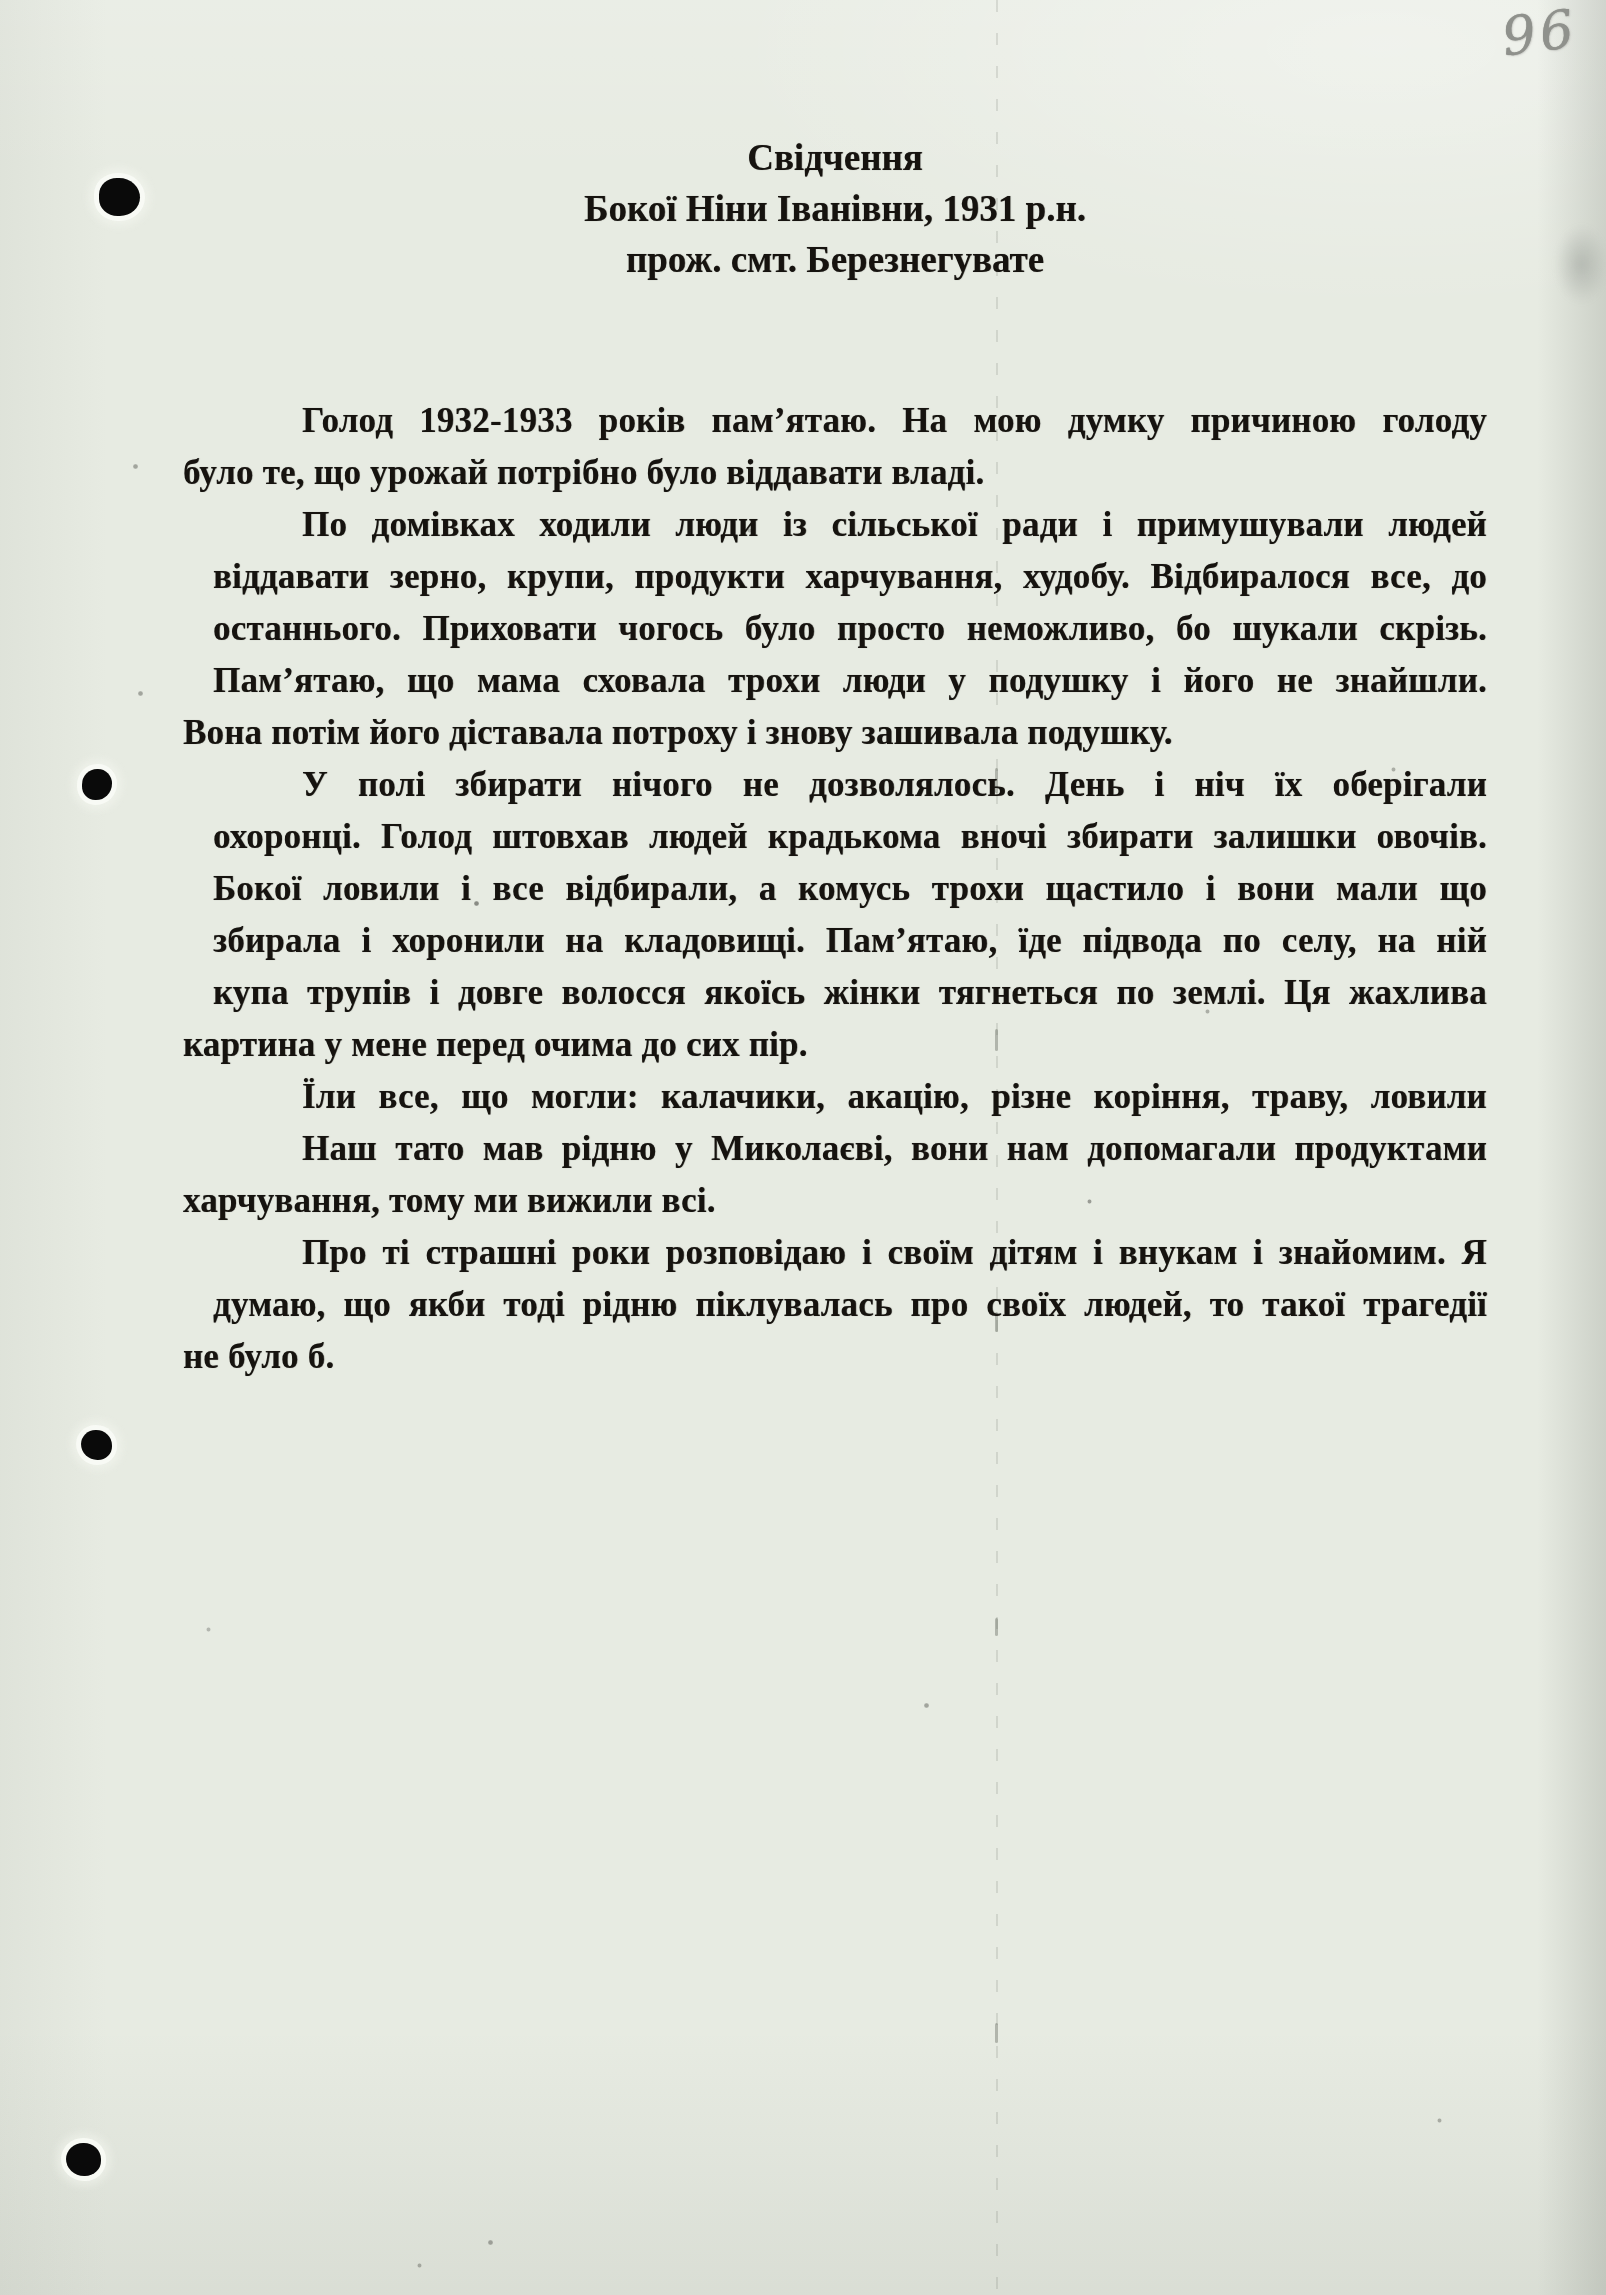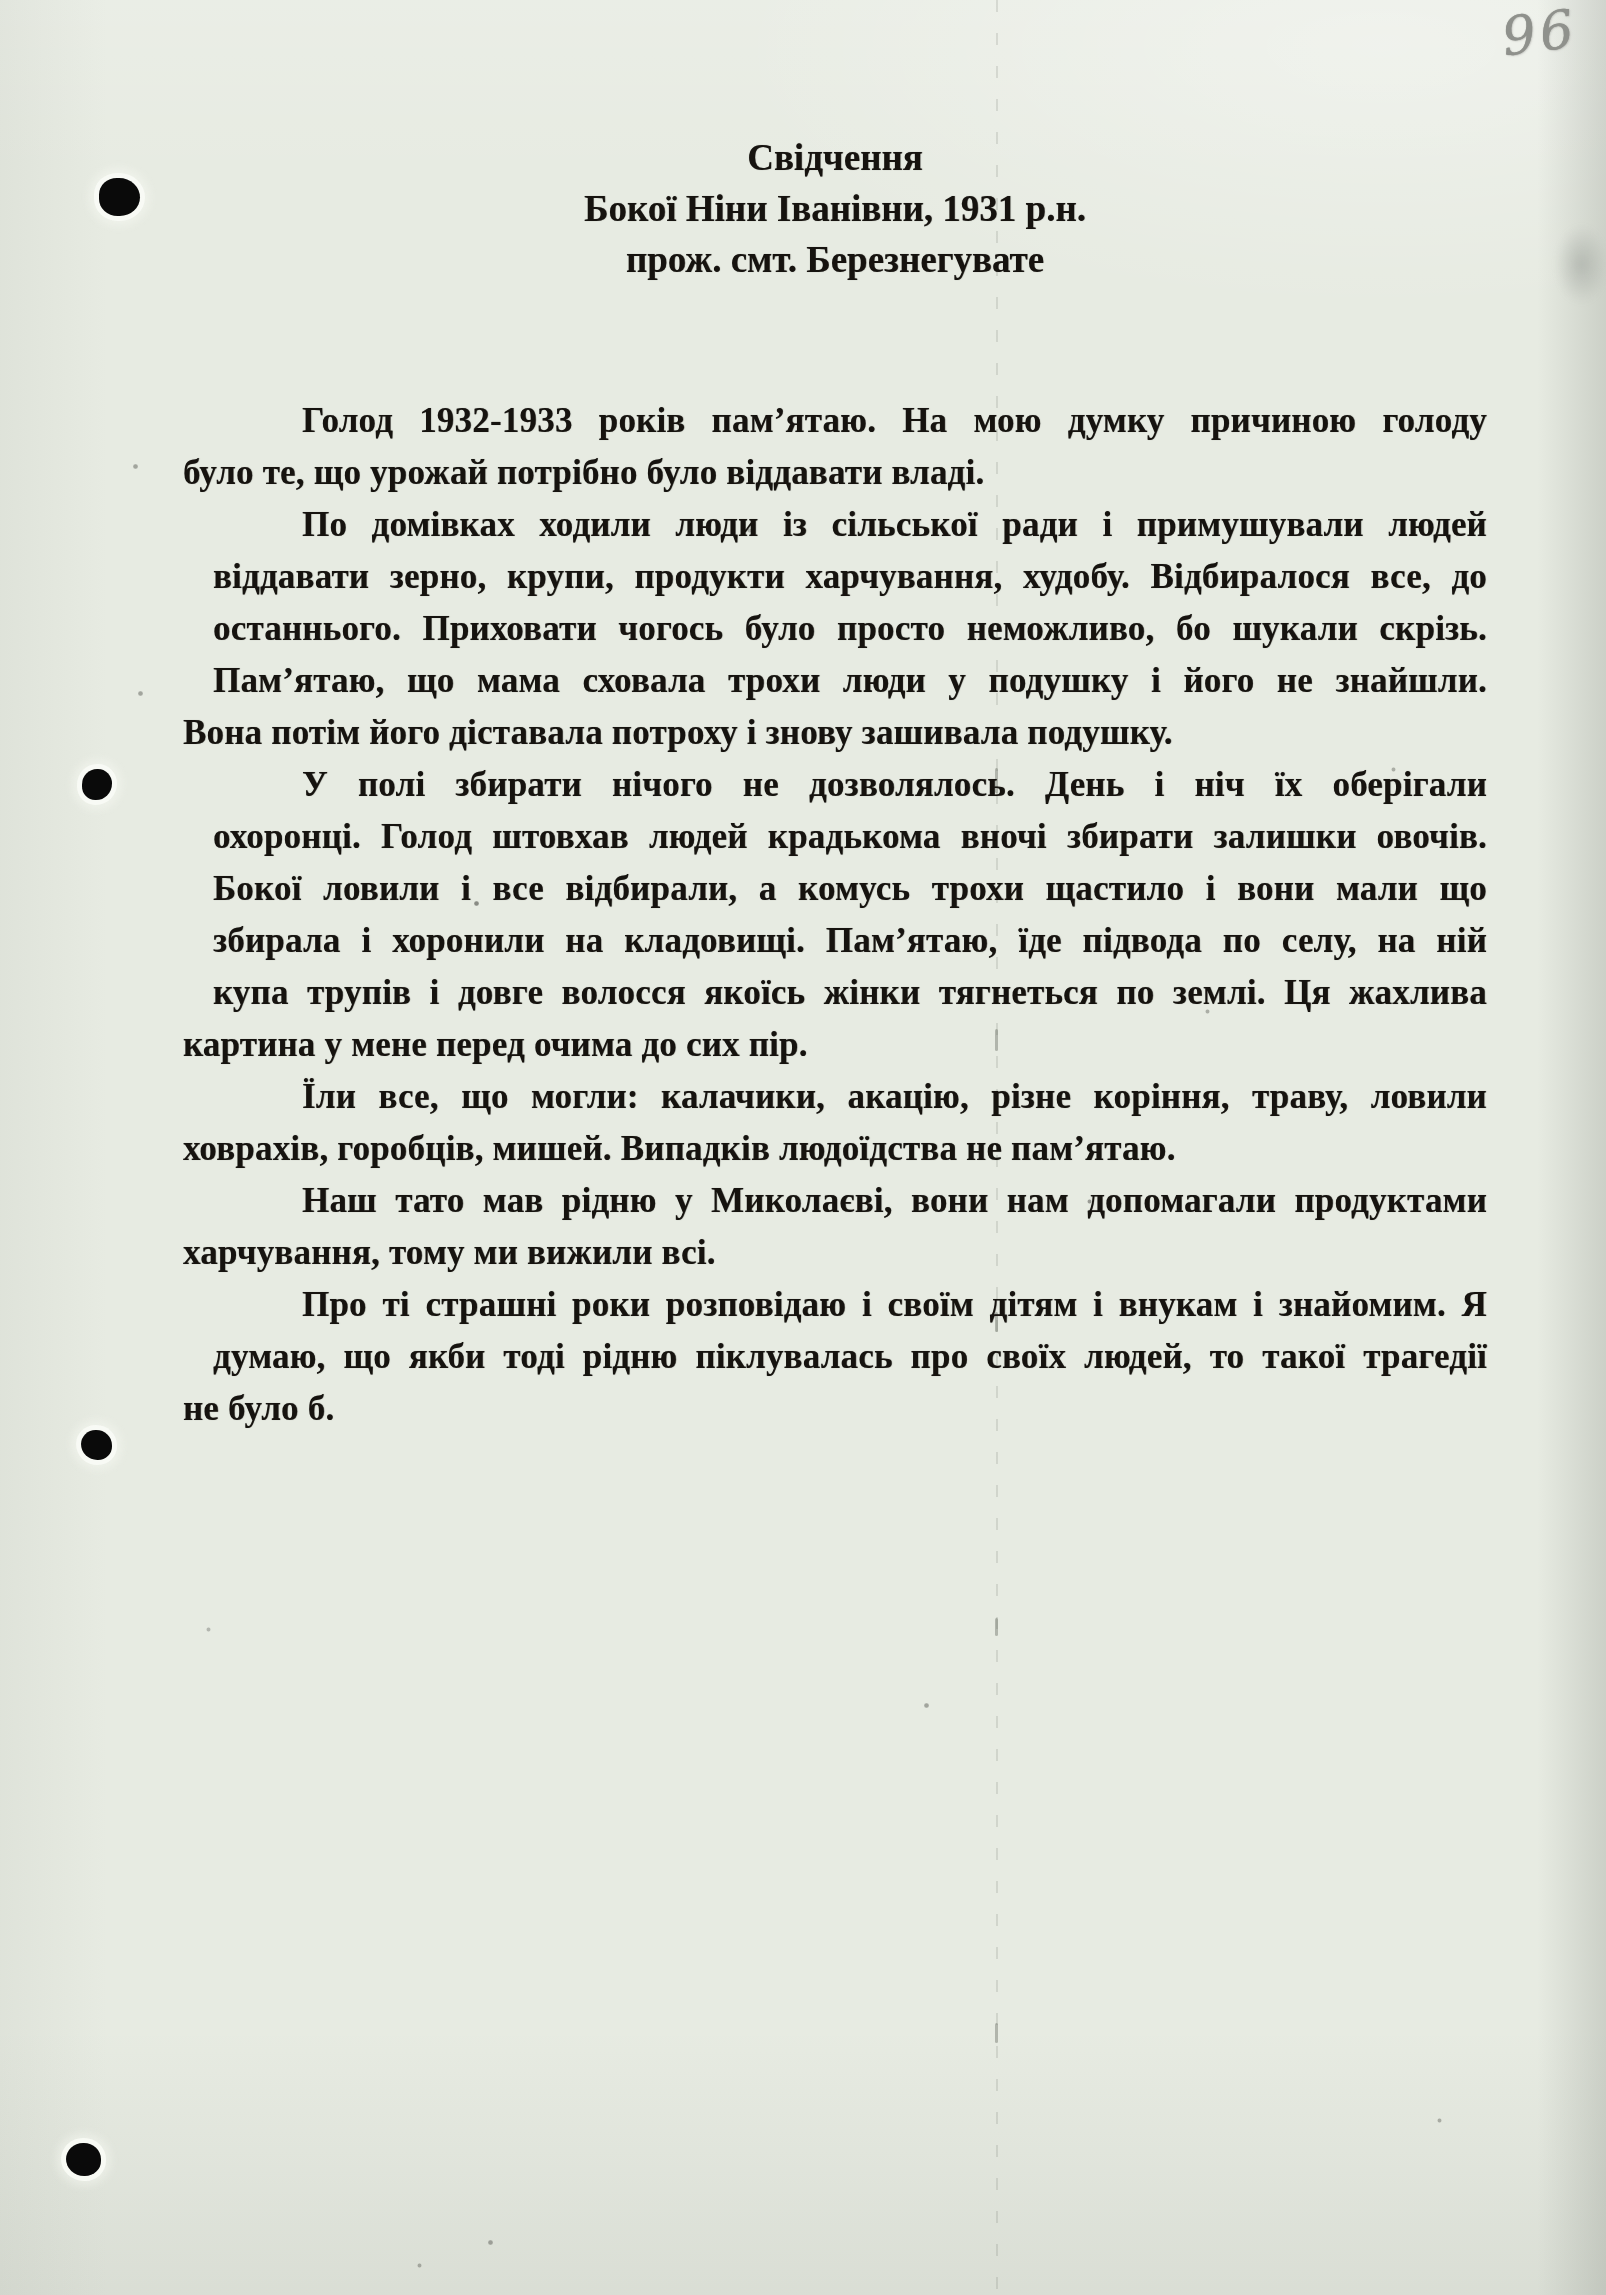--- a/index.html
+++ b/index.html
@@ -115,21 +115,20 @@
     </div>
 
     <div>
       <div class="ln jst">збирала і хоронили на кладовищі. Пам’ятаю, їде підвода по селу, на ній</div>
       <div class="ln jst">купа трупів і довге волосся якоїсь жінки тягнеться по землі. Ця жахлива</div>
       <div class="ln last">картина у мене перед очима до сих пір.</div>
     </div>
 
     <div>
       <div class="ln ind jst">Їли все, що могли: калачики, акацію, різне коріння, траву, ловили</div>
-      <div class="ln last">ховрахів, горобців, мишей. Випадків людоїдства не пам’ятаю.</div>
     </div>
 
     <div>
       <div class="ln ind jst">Наш тато мав рідню у Миколаєві, вони нам допомагали продуктами</div>
       <div class="ln last">харчування, тому ми вижили всі.</div>
     </div>
 
     <div>
       <div class="ln ind jst">Про ті страшні роки розповідаю і своїм дітям і внукам і знайомим. Я</div>
       <div class="ln jst">думаю, що якби тоді рідню піклувалась про своїх людей, то такої трагедії</div>

